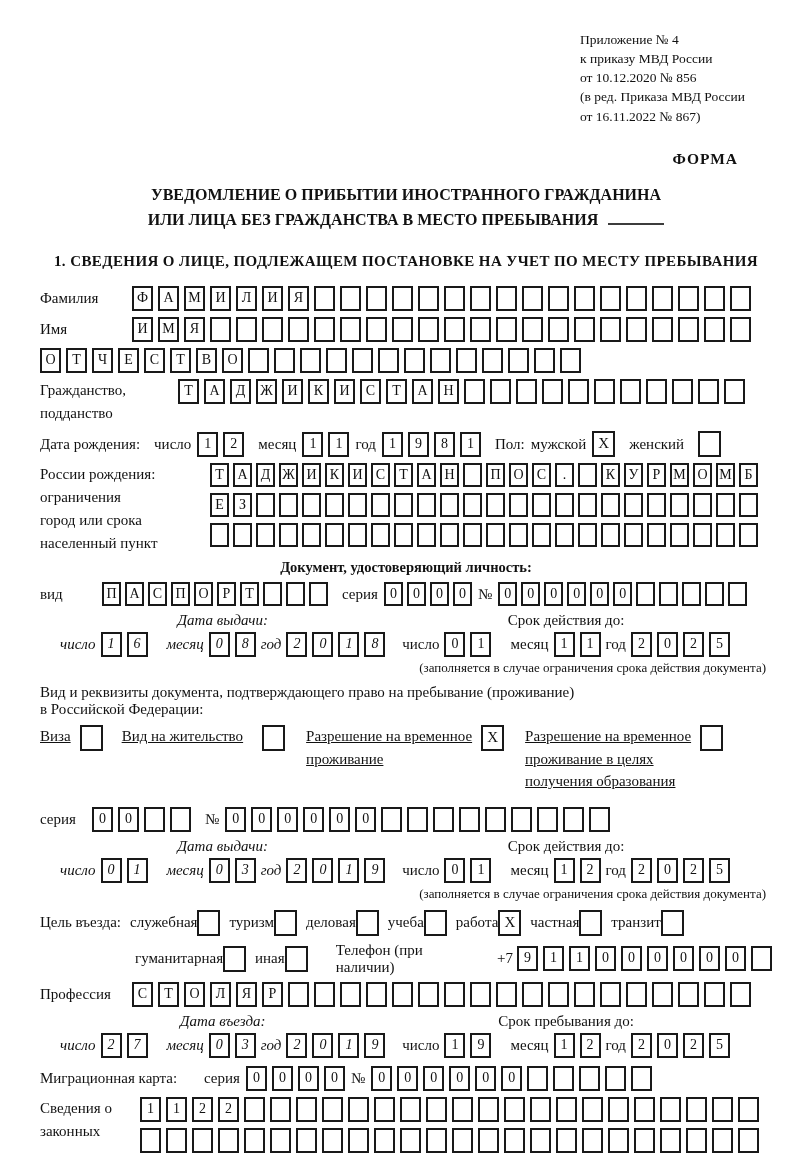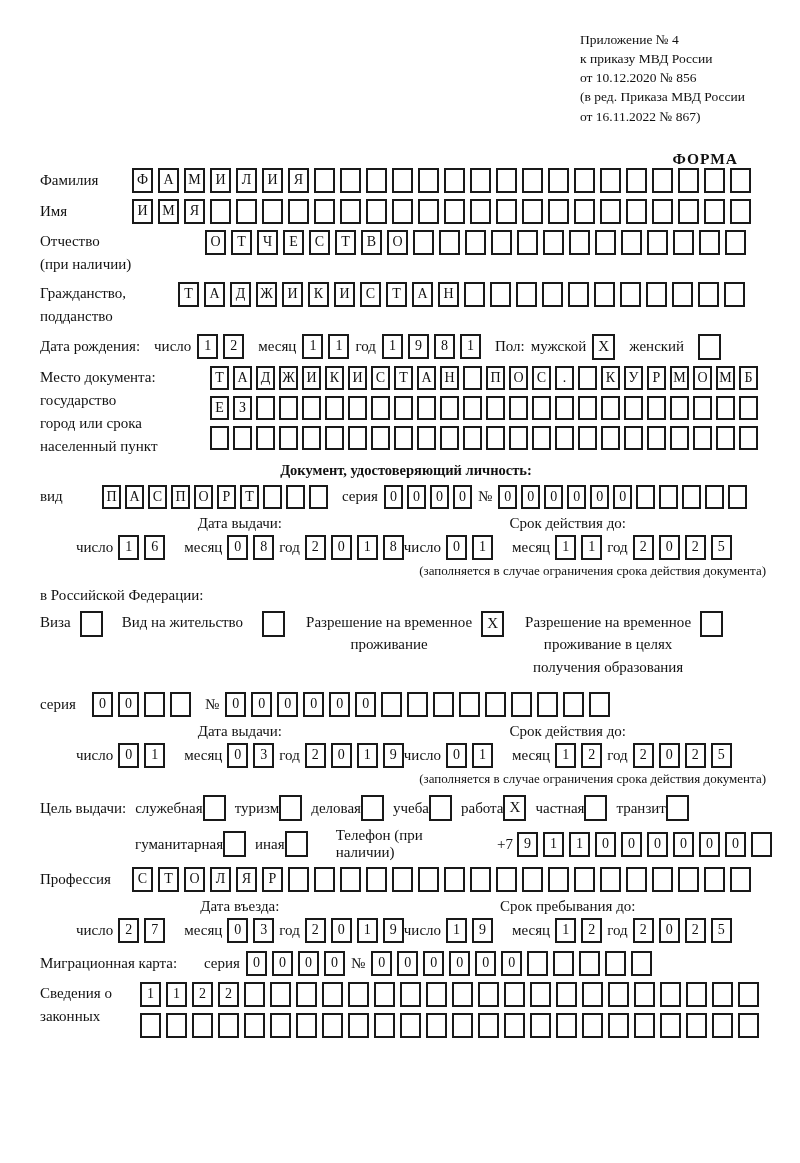--- a/index.html
+++ b/index.html
@@ -46,51 +46,56 @@
   .twocol { display: flex; margin-bottom: 4px; font-size: 15px; }
   .twocol .col-lab { flex: none; line-height: 23px; }
   .bp-lab { width: 170px; }
   .lr-lab { width: 100px; }
   .col-rows .cells { margin-bottom: 6px; display: flex; }
 
   .doc-head { text-align: center; font-weight: bold; font-size: 14.5px; margin: 2px 0 6px; }
 
   
   .dp { display: flex; margin-top: 2px; padding-right: 42px; font-size: 15px; }
-  .dg1 { margin-left: 36px; }
+  .dg1 { margin-left: 20px; font-style: italic; }
   .dg2 { margin-left: auto; }
   .dg-t { text-align: center; margin-bottom: 3px; }
   .dg-c { display: flex; align-items: center; gap: 5px; }
   .note-r { text-align: right; font-size: 13px; margin: 3px 6px 8px 0; }
 
   .intro { font-size: 15px; margin-bottom: 7px; }
 
   .perm { display: flex; align-items: flex-start; font-size: 15px; gap: 9px; margin: 4px 0 14px; }
-  .pm { text-align: center; line-height: 1.5; flex: none; }
+  .pm { text-align: left; line-height: 1.5; flex: none; text-decoration: underline; }
   .perm .sp1 { margin-left: 10px; } .perm .sp2 { margin-left: 12px; }
 
   .pp { display: inline-flex; align-items: center; margin-left: 9px; }
   .purpose2 { margin-left: 95px; }
   .tel-lab { margin-left: 28px; } .tel-pre { margin-left: 22px; margin-right: 4px; }
 </style>
 </head>
 <body>
 
 <div class="page">
 
   <div class="hdr">
     <div>Приложение № 4</div>
     <div>к приказу МВД России</div>
     <div>от 10.12.2020 № 856</div>
     <div class="blk2">(в ред. Приказа МВД России</div>
     <div>от 16.11.2022 № 867)</div>
   </div>
   <div class="forma">ФОРМА</div>
 
-
+  <div class="title">
+    <div>УВЕДОМЛЕНИЕ О ПРИБЫТИИ ИНОСТРАННОГО ГРАЖДАНИНА</div>
+    <div><span>ИЛИ ЛИЦА БЕЗ ГРАЖДАНСТВА В МЕСТО ПРЕБЫВАНИЯ</span><span class="blank"></span></div>
+  </div>
+
+  <div class="sect">1. СВЕДЕНИЯ О ЛИЦЕ, ПОДЛЕЖАЩЕМ ПОСТАНОВКЕ НА УЧЕТ ПО МЕСТУ ПРЕБЫВАНИЯ</div>
 
   <div class="row">
     <span class="lab w92">Фамилия</span>
     <span class="cells">
         <span class="cell">Ф</span>
         <span class="cell">А</span>
         <span class="cell">М</span>
         <span class="cell">И</span>
         <span class="cell">Л</span>
         <span class="cell">И</span>
@@ -139,24 +144,20 @@
         <span class="cell"></span>
         <span class="cell"></span>
         <span class="cell"></span>
         <span class="cell"></span>
         <span class="cell"></span>
         <span class="cell"></span>
       </span>
   </div>
 
   <div class="row top">
-    <span class="lab w165 lab2">
-      <span>Отчество</span><br>
-      <span>(при наличии)</span>
-    </span>
     <span class="cells">
         <span class="cell">О</span>
         <span class="cell">Т</span>
         <span class="cell">Ч</span>
         <span class="cell">Е</span>
         <span class="cell">С</span>
         <span class="cell">Т</span>
         <span class="cell">В</span>
         <span class="cell">О</span>
         <span class="cell"></span>
@@ -227,22 +228,22 @@
       </span>
     <span class="dlab mlN">Пол:</span>
     <span class="dlab mlS">мужской</span>
     <span class="cb mlS">X</span>
     <span class="dlab mlN">женский</span>
     <span class="cb mlN"></span>
   </div>
 
   <div class="twocol">
     <div class="col-lab bp-lab">
-      <div>Место документа:</div>
-      <div>государство</div>
+      <div>России рождения:</div>
+      <div>ограничения</div>
       <div>город или срока</div>
       <div>населенный пункт</div>
     </div>
     <div class="col-rows">
       <div class="cells sm">
           <span class="cell">Т</span>
           <span class="cell">А</span>
           <span class="cell">Д</span>
           <span class="cell">Ж</span>
           <span class="cell">И</span>
@@ -401,20 +402,21 @@
             <span class="cell">0</span>
             <span class="cell">2</span>
             <span class="cell">5</span>
           </span>
       </div>
     </div>
   </div>
   <div class="note-r">(заполняется в случае ограничения срока действия документа)</div>
 
   <div class="intro">
+    <div>Вид и реквизиты документа, подтверждающего право на пребывание (проживание)</div>
     <div>в Российской Федерации:</div>
   </div>
 
   <div class="perm">
     <span class="pm">Виза</span>
     <span class="cb"></span>
     <span class="pm sp1">Вид на жительство</span>
     <span class="cb sp1"></span>
     <span class="pm sp2">
       <span>Разрешение на временное</span><br>
@@ -499,21 +501,21 @@
             <span class="cell">0</span>
             <span class="cell">2</span>
             <span class="cell">5</span>
           </span>
       </div>
     </div>
   </div>
   <div class="note-r">(заполняется в случае ограничения срока действия документа)</div>
 
   <div class="row">
-    <span class="lab">Цель выдачи:</span>
+    <span class="lab">Цель въезда:</span>
     <span class="pp">
         <span>служебная</span>
         <span class="cb"></span>
       </span>
     <span class="pp">
         <span>туризм</span>
         <span class="cb"></span>
       </span>
     <span class="pp">
         <span>деловая</span>

